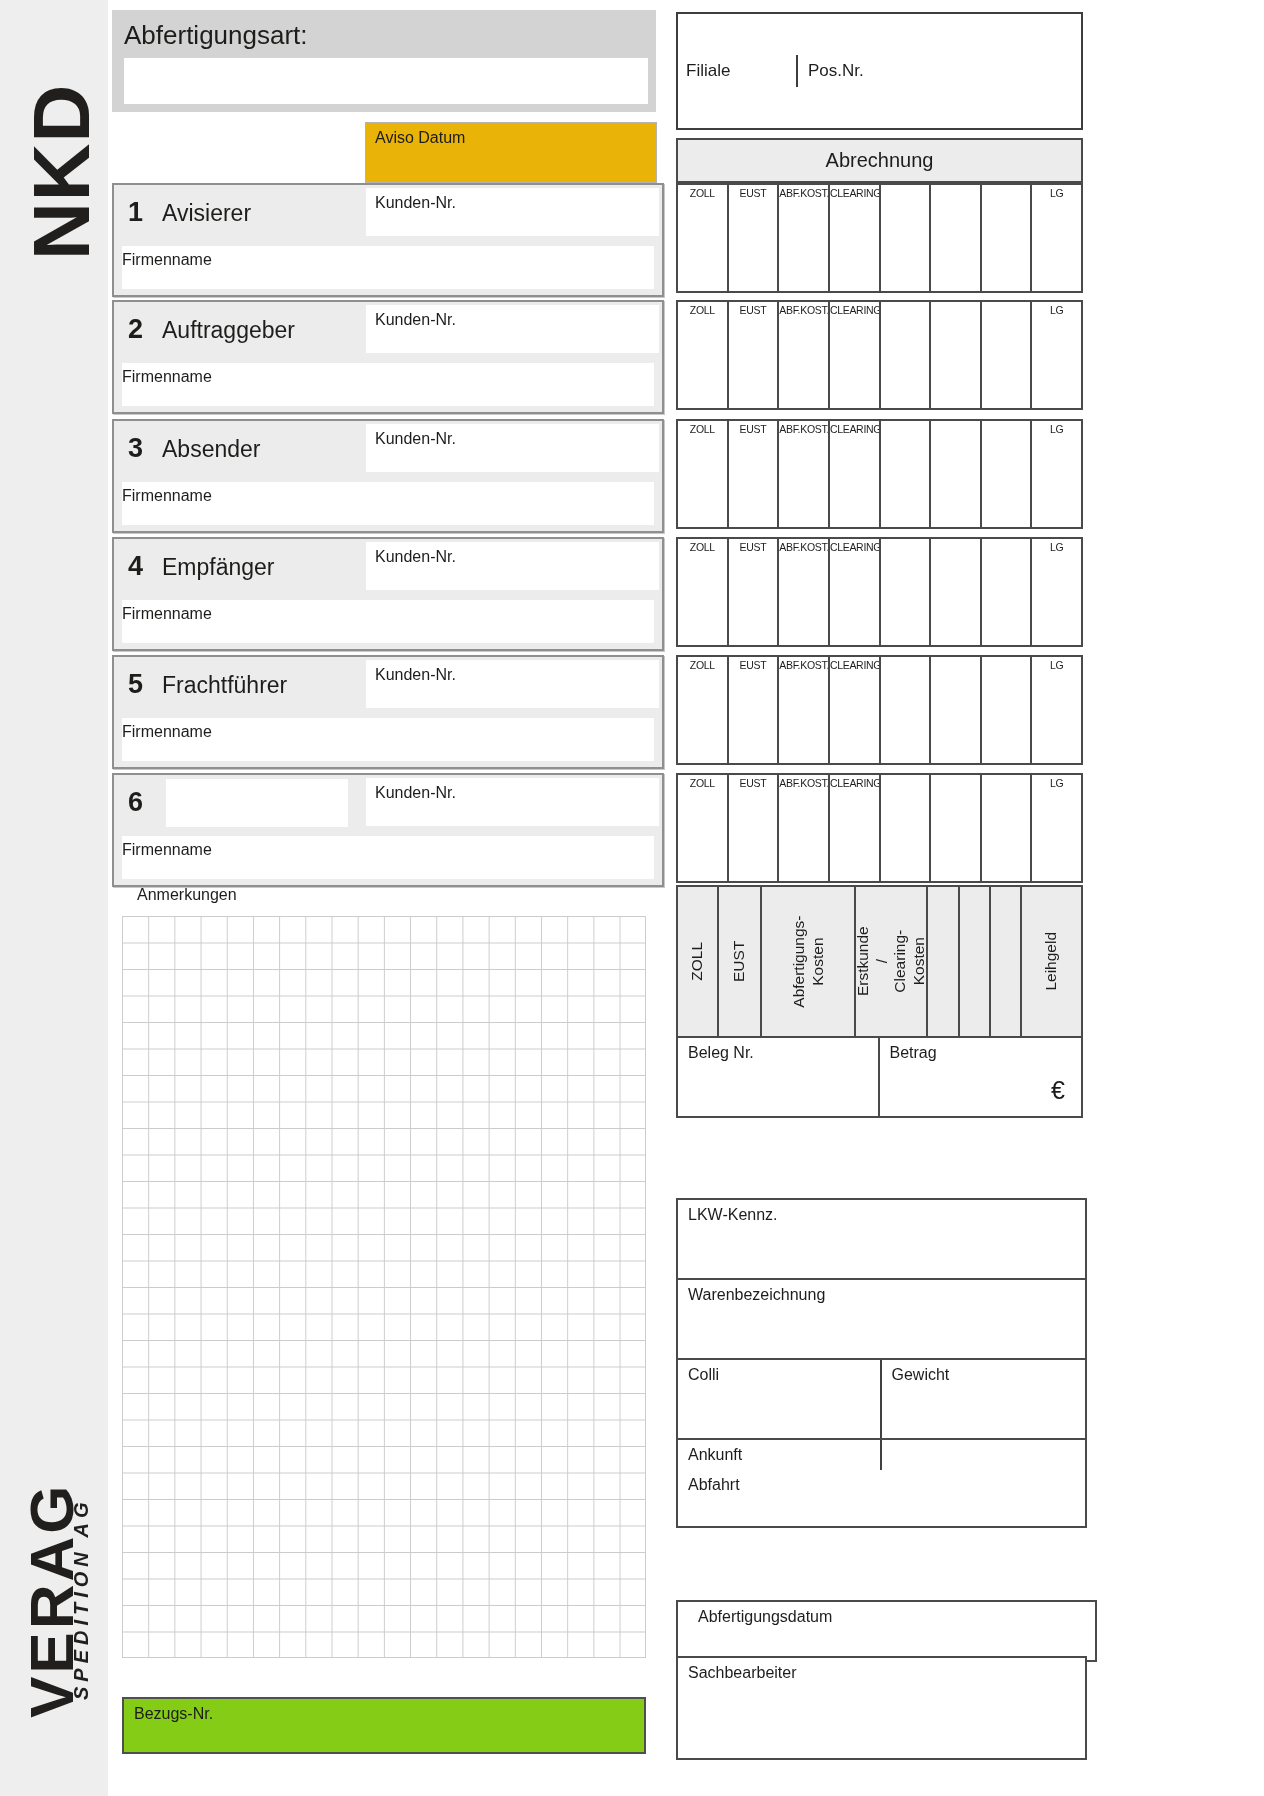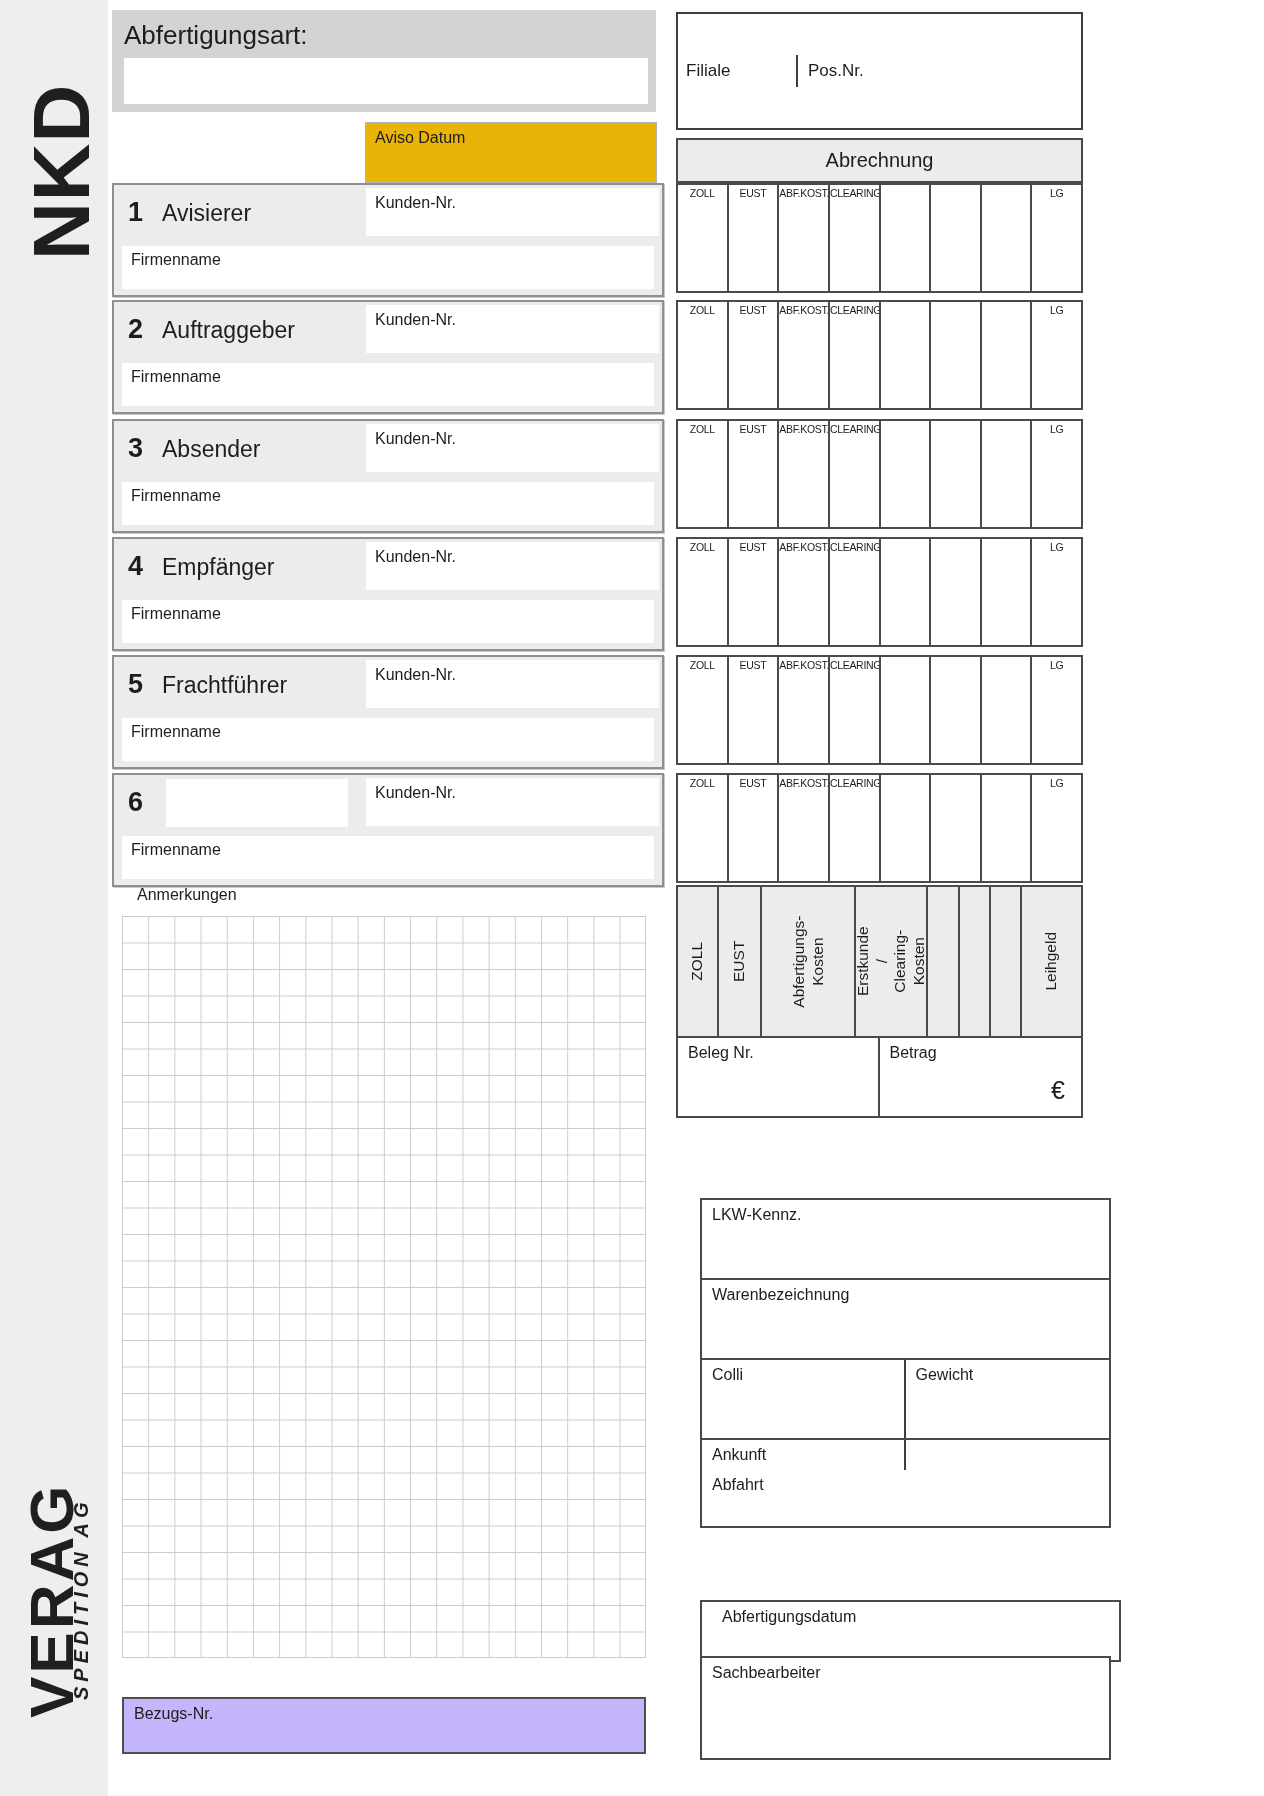--- a/index.html
+++ b/index.html
@@ -44,43 +44,43 @@
   #beleg-cell{width:50%;border-right:2px solid #4a4a4a;padding:6px 10px;font-size:16px;box-sizing:border-box;}
   #betrag-cell{flex:1;padding:6px 10px;font-size:16px;position:relative;}
   #euro-sign{position:absolute;right:16px;top:38px;font-size:25px;}
 
   
   .section{position:absolute;left:112px;width:548px;height:110px;background:#ececec;border:2px solid #8f8f8f;box-shadow:1px 1px 0 #c9c9c9;}
   .section .num{position:absolute;left:14px;top:12px;font-size:27px;font-weight:bold;}
   .section .slabel{position:absolute;left:48px;top:15px;font-size:23px;}
   .section .extra{position:absolute;left:52px;top:4px;width:182px;height:48px;background:#fff;}
   .section .kunden{position:absolute;right:3px;top:3px;width:293px;height:48px;background:#fff;padding:6px 9px;font-size:16px;box-sizing:border-box;}
-  .section .firma{position:absolute;left:8px;right:8px;top:61px;height:43px;background:#fff;padding:5px 9px;font-size:16px;box-sizing:border-box;}
+  .section .firma{position:absolute;left:8px;right:8px;top:61px;height:43px;background:#fff;padding:5px 0;font-size:16px;box-sizing:border-box;}
 
   
   #anmerk-label{left:137px;top:886px;font-size:16px;}
   #anmerk-grid{left:122px;top:916px;width:524px;height:742px;
     background-image:linear-gradient(to right,#cccccc 1px,transparent 1px),linear-gradient(to bottom,#cccccc 1px,transparent 1px);
     background-size:26.2px 26.5px;border-right:1px solid #ccc;border-bottom:1px solid #ccc;background-color:#fff;}
 
   
-  .rbox{position:absolute;left:676px;width:407px;border:2px solid #4a4a4a;background:#fff;font-size:16px;margin-left:24px;}
+  .rbox{position:absolute;left:676px;width:407px;border:2px solid #4a4a4a;background:#fff;font-size:16px;}
   .rbox .lab{padding:6px 10px;display:block;}
   .rsplit{display:flex;}
   .rsplit .cell{width:50%;box-sizing:border-box;padding:6px 10px;}
   .rsplit .cell:first-child{border-right:2px solid #404040;}
   #lkw-box{top:1198px;height:82px;}
   #waren-box{top:1278px;height:82px;}
   #colli-box{top:1358px;height:82px;}
   #ankunft-box{top:1438px;height:86px;flex-direction:column;}
   #abfdatum-box{top:1600px;height:58px;padding-left:10px;}
   #sachb-box{top:1656px;height:100px;}
 
   
-  #bezugs-box{left:122px;top:1697px;width:524px;height:57px;border:2px solid #4f4f4f;background:#c4b5fd;padding:6px 10px;font-size:16px;}
+  #bezugs-box{left:122px;top:1697px;width:524px;height:57px;border:2px solid #4f4f4f;background:#84cc16;padding:6px 10px;font-size:16px;}
 </style>
 </head>
 <body>
 
 <div id="sidebar" class="abs"></div>
 <div id="nkd-logo" class="vlogo">NKD</div>
 <div id="verag-logo" class="vlogo">VERAG</div>
 <div id="sped-logo" class="vlogo">SPEDITION AG</div>
 
 <div id="abf-panel" class="abs">

